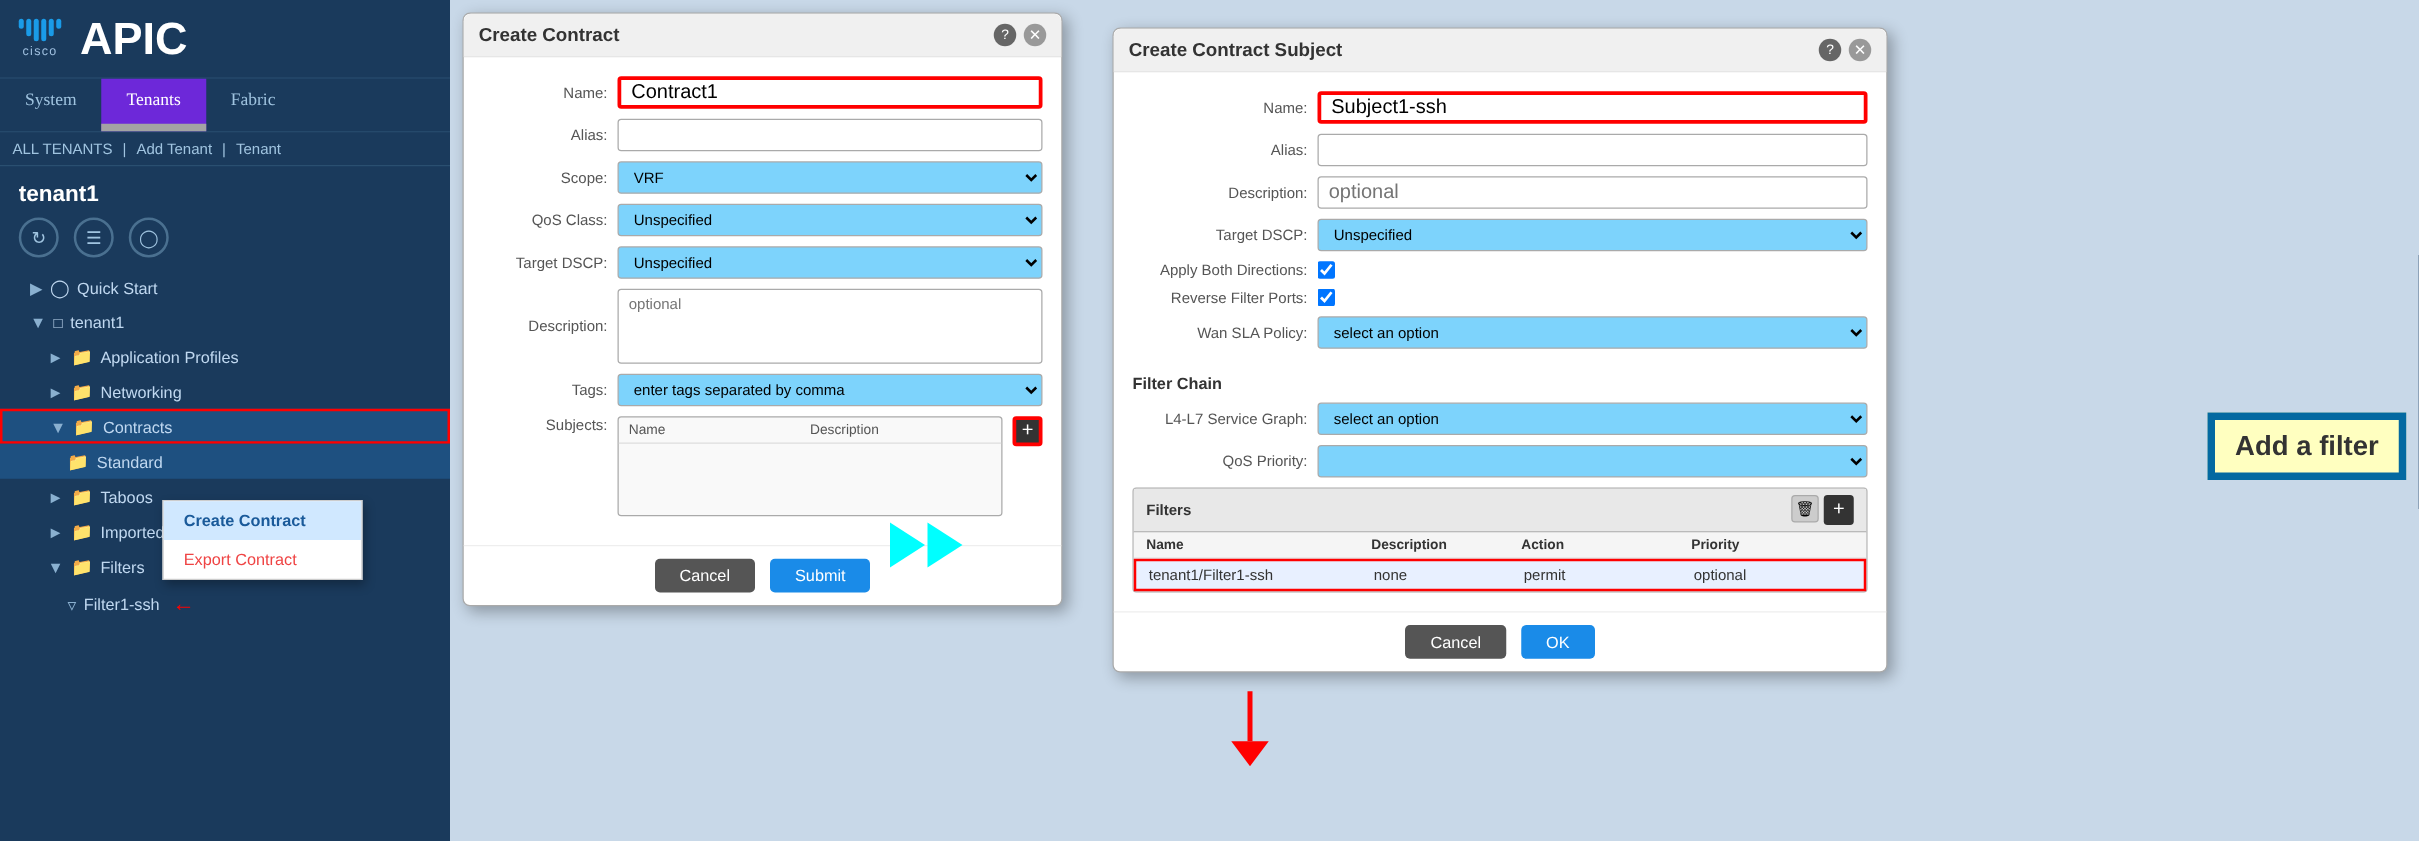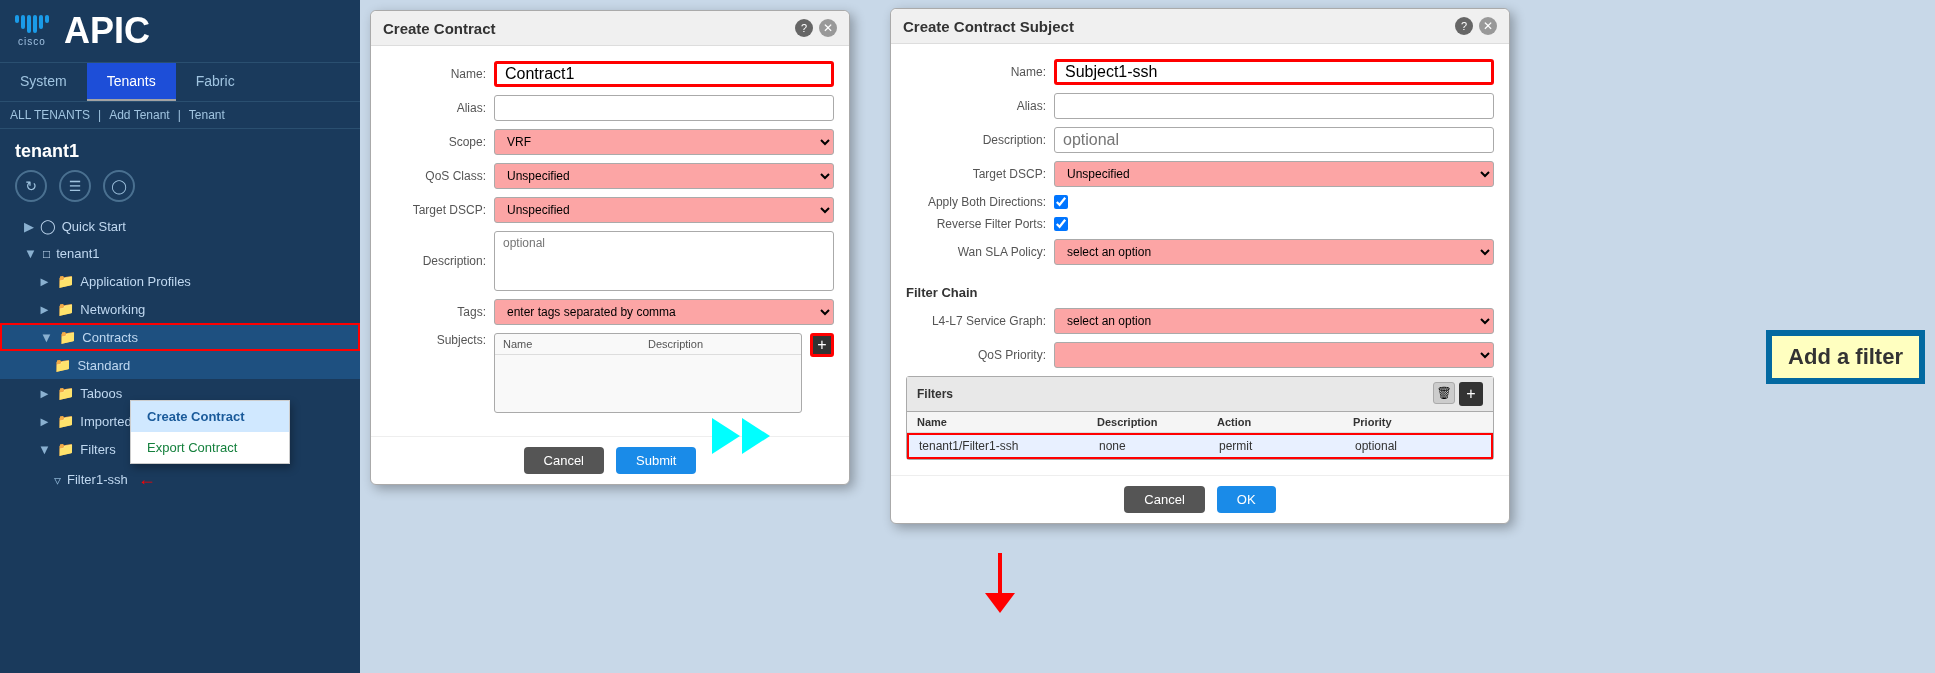--- a/index.html
+++ b/index.html
@@ -62,26 +62,27 @@
       background: #1a3a5c;
       border-bottom: 1px solid #2a4f70;
     }
 
     .nav-tab {
       padding: 10px 20px;
       color: #a0c4e0;
       cursor: pointer;
       font-size: 14px;
       border-bottom: 2px solid transparent;
+      font-family: Liberation Serif, serif;
     }
 
     .nav-tab.active {
-      background: #1d4ed8;
-      color: white;
-      border-bottom: 2px solid #a3a3a3;
+      background: #6d28d9;
+      color: white;
+      border-bottom: 6px solid #a3a3a3;
     }
 
     .tenant-bar {
       display: flex;
       align-items: center;
       padding: 6px 10px;
       background: #1a3a5c;
       border-bottom: 1px solid #2a4f70;
       font-size: 12px;
       color: #a0c4e0;
@@ -140,21 +141,21 @@
       background: white;
       border: 1px solid #ccc;
       box-shadow: 2px 4px 8px rgba(0,0,0,0.3);
       z-index: 100;
       min-width: 160px;
     }
 
     .context-menu-item {
       padding: 8px 16px;
       font-size: 13px;
-      color: #15803d;
+      color: #ef4444;
       cursor: pointer;
     }
     .context-menu-item.active { background: #d0e8ff; color: #1a5a9a; font-weight: bold; }
 
     
     .main-area {
       flex: 1;
       background: #c8d8e8;
       position: relative;
       height: 673px;
@@ -170,21 +171,21 @@
     }
 
     .contract-dialog {
       left: 10px;
       top: 10px;
       width: 480px;
     }
 
     .subject-dialog {
       left: 530px;
-      top: 8px;
+      top: 22px;
       width: 620px;
     }
 
     .dialog-header {
       background: #f0f0f0;
       padding: 8px 12px;
       border-radius: 6px 6px 0 0;
       border-bottom: 1px solid #ddd;
       display: flex;
       justify-content: space-between;
@@ -261,21 +262,21 @@
       height: 26px;
     }
 
     .form-select {
       flex: 1;
       padding: 4px 8px;
       border: 1px solid #aaa;
       border-radius: 3px;
       font-size: 12px;
       height: 26px;
-      background: #fca5a5;
+      background: #7dd3fc;
     }
 
     .form-textarea {
       flex: 1;
       padding: 4px 8px;
       border: 1px solid #aaa;
       border-radius: 3px;
       font-size: 12px;
       height: 60px;
       resize: none;

